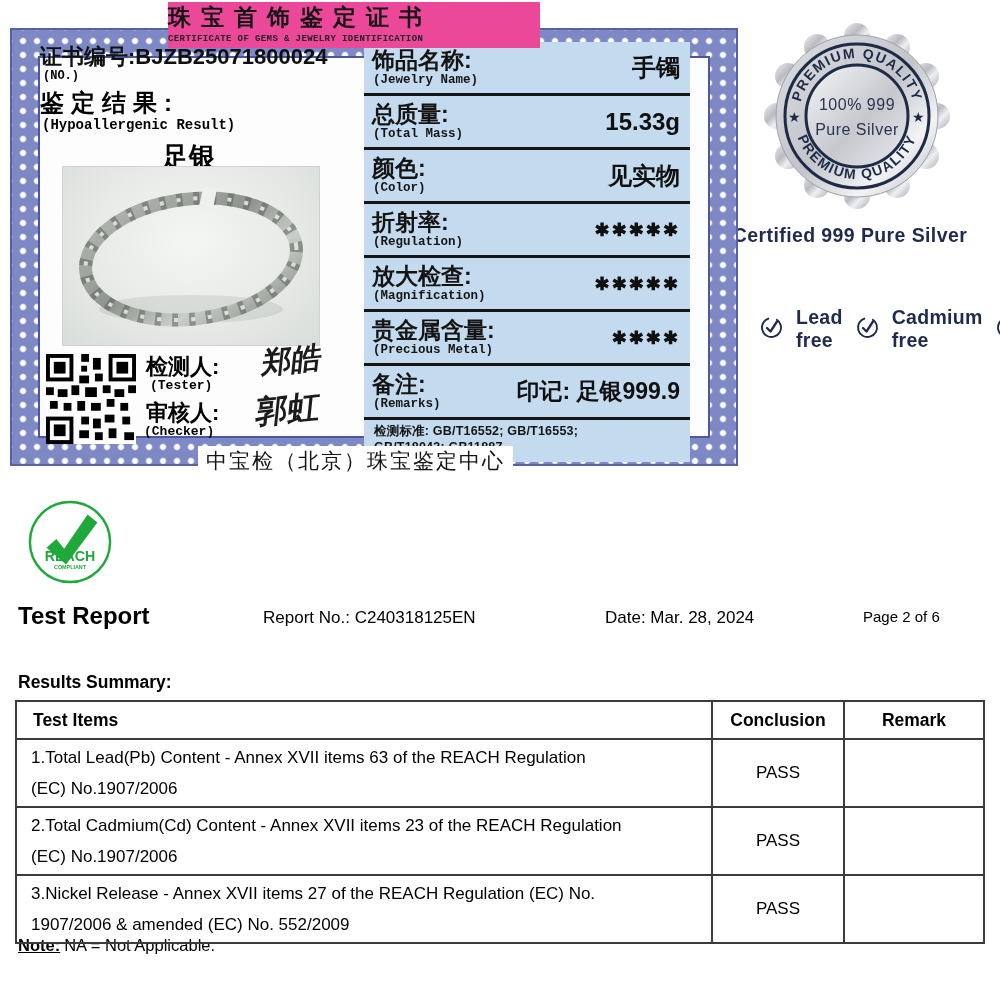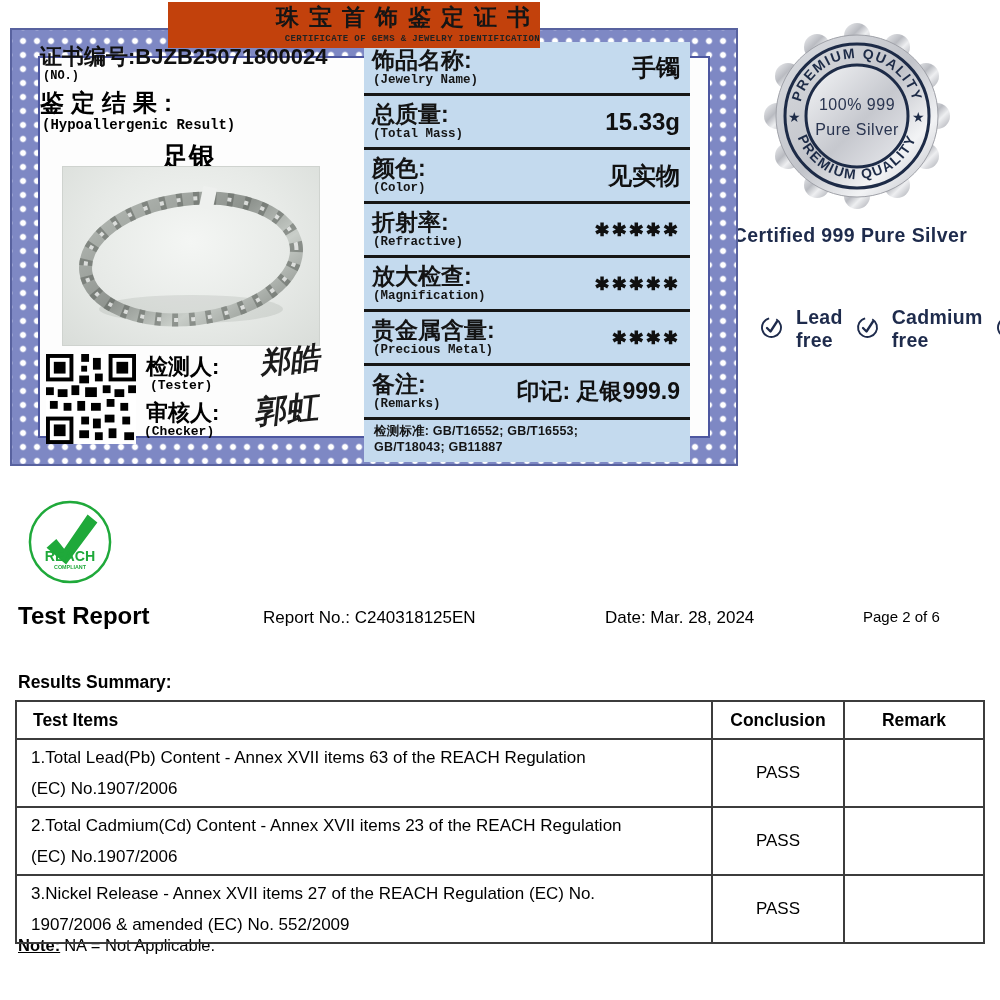--- a/index.html
+++ b/index.html
@@ -13,22 +13,22 @@
     background-image:
       radial-gradient(circle, #ffffff 2.3px, rgba(255,255,255,.35) 3.2px, rgba(255,255,255,0) 4px);
     background-size:14px 14px; background-position:4px 4px;
     border:2px solid #58629f; z-index:1;
   }
   .cert-inner-bg {
     position:absolute; left:26px; top:26px; right:26px; bottom:26px;
     background:#fdfdfd; border:2px solid #4d57a0;
   }
   .cert-title {
-    position:absolute; left:168px; top:2px; width:372px; height:46px; background:#c2410c;
-    text-align:right; z-index:4;
+    position:absolute; left:168px; top:2px; width:372px; height:46px; background:#ec4899;
+    text-align:left; z-index:4;
   }
   .cert-title .cn { font-size:23px; font-weight:bold; letter-spacing:10px; color:#151515; font-family:"Liberation Serif", serif; }
   .cert-title .en { font-size:9px; font-weight:bold; letter-spacing:.4px; color:#222; font-family:"Liberation Mono", monospace; margin-top:1px; }
 
   .cert-body { position:absolute; left:34px; top:40px; width:660px; height:408px; z-index:3; }
 
   .cert-no { position:absolute; left:6px; top:2px; font-size:22px; font-weight:bold; color:#101010; }
   .cert-no-sub { position:absolute; left:9px; top:29px; font-size:12px; font-weight:bold; font-family:"Liberation Mono", monospace; }
   .result-label { position:absolute; left:6px; top:47px; font-size:24px; font-weight:bold; letter-spacing:7px; }
   .result-sub { position:absolute; left:8px; top:77px; font-size:14px; font-weight:bold; font-family:"Liberation Mono", monospace; }
@@ -197,21 +197,21 @@
       <span class="sub">(Total Mass)</span>
       <span class="val">15.33g</span>
     </div>
     <div class="prow">
       <span class="lab">颜色:</span>
       <span class="sub">(Color)</span>
       <span class="val">见实物</span>
     </div>
     <div class="prow">
       <span class="lab">折射率:</span>
-      <span class="sub">(Refractive)</span>
+      <span class="sub">(Regulation)</span>
       <span class="val stars">✱✱✱✱✱</span>
     </div>
     <div class="prow">
       <span class="lab">放大检查:</span>
       <span class="sub">(Magnification)</span>
       <span class="val stars">✱✱✱✱✱</span>
     </div>
     <div class="prow">
       <span class="lab">贵金属含量:</span>
       <span class="sub">(Precious Metal)</span>
@@ -221,20 +221,21 @@
       <span class="lab">备注:</span>
       <span class="sub">(Remarks)</span>
       <span class="val remark-val">印记: 足银999.9</span>
     </div>
     <div class="standards">
       <div>检测标准: GB/T16552; GB/T16553;</div>
       <div>GB/T18043; GB11887</div>
     </div>
   </div>
 
+  <div class="issuer">中宝检（北京）珠宝鉴定中心</div>
 
   <div class="badge">
     <svg width="188" height="188" viewBox="0 0 188 188">
       <defs>
         <linearGradient id="sv1" x1="0" y1="0" x2="1" y2="1">
           <stop offset="0" stop-color="#f0f1f3"></stop>
             <stop offset=".4" stop-color="#b9bbc1"></stop>
           <stop offset=".62" stop-color="#eeeff1"></stop>
             <stop offset="1" stop-color="#a9abb2"></stop>
         </linearGradient>

